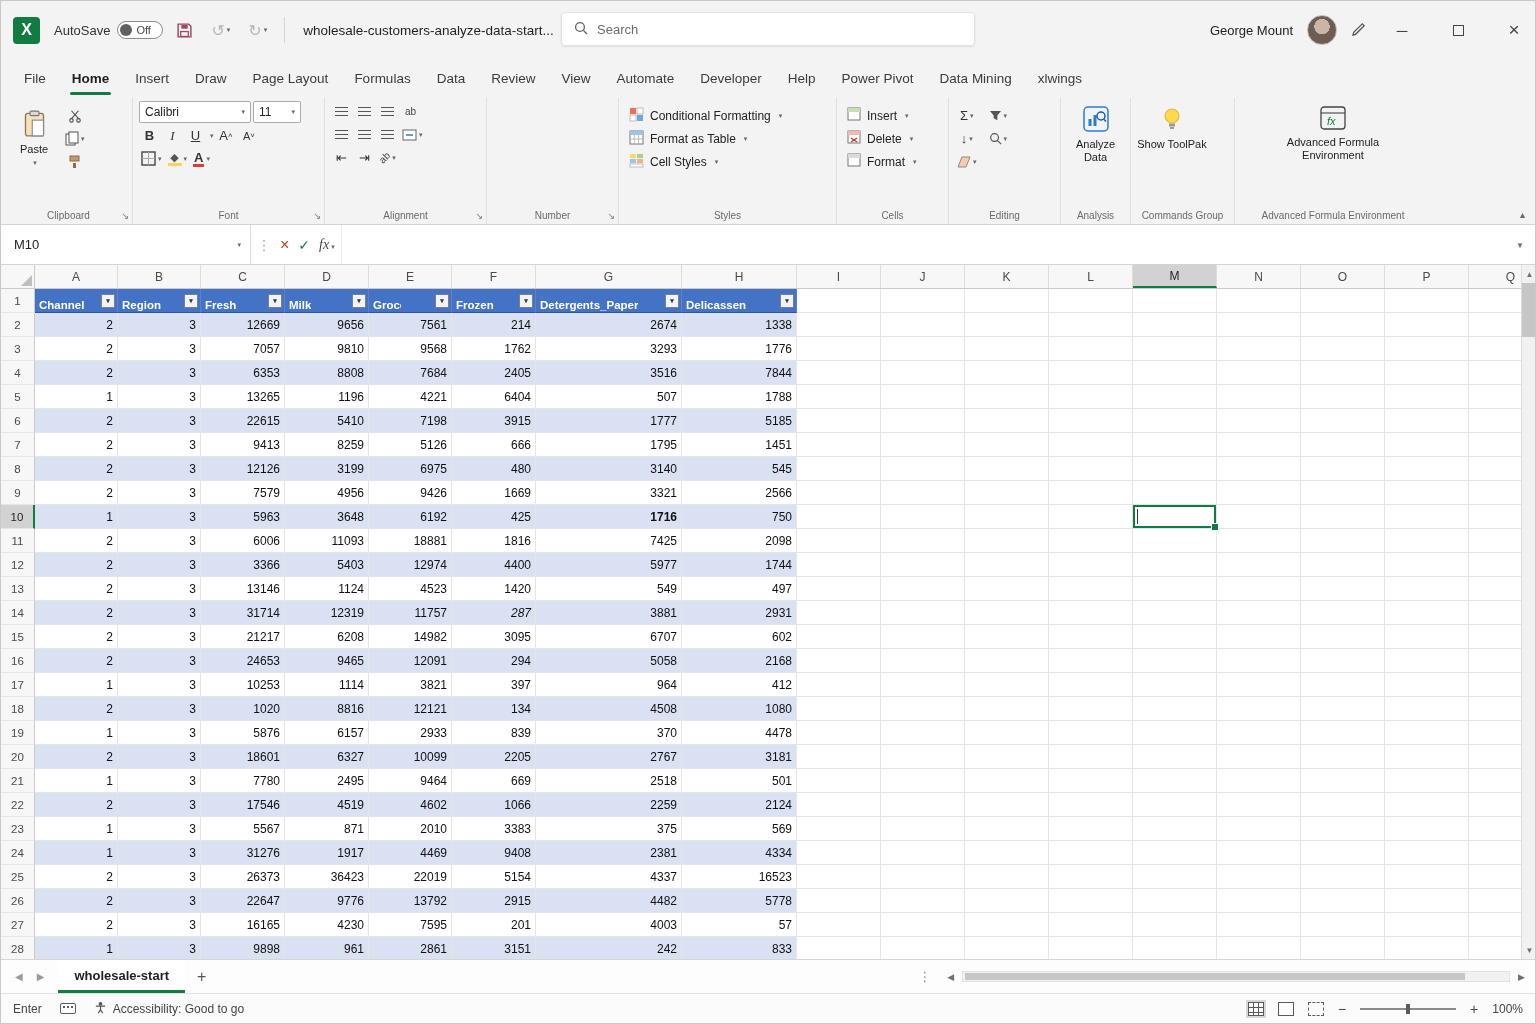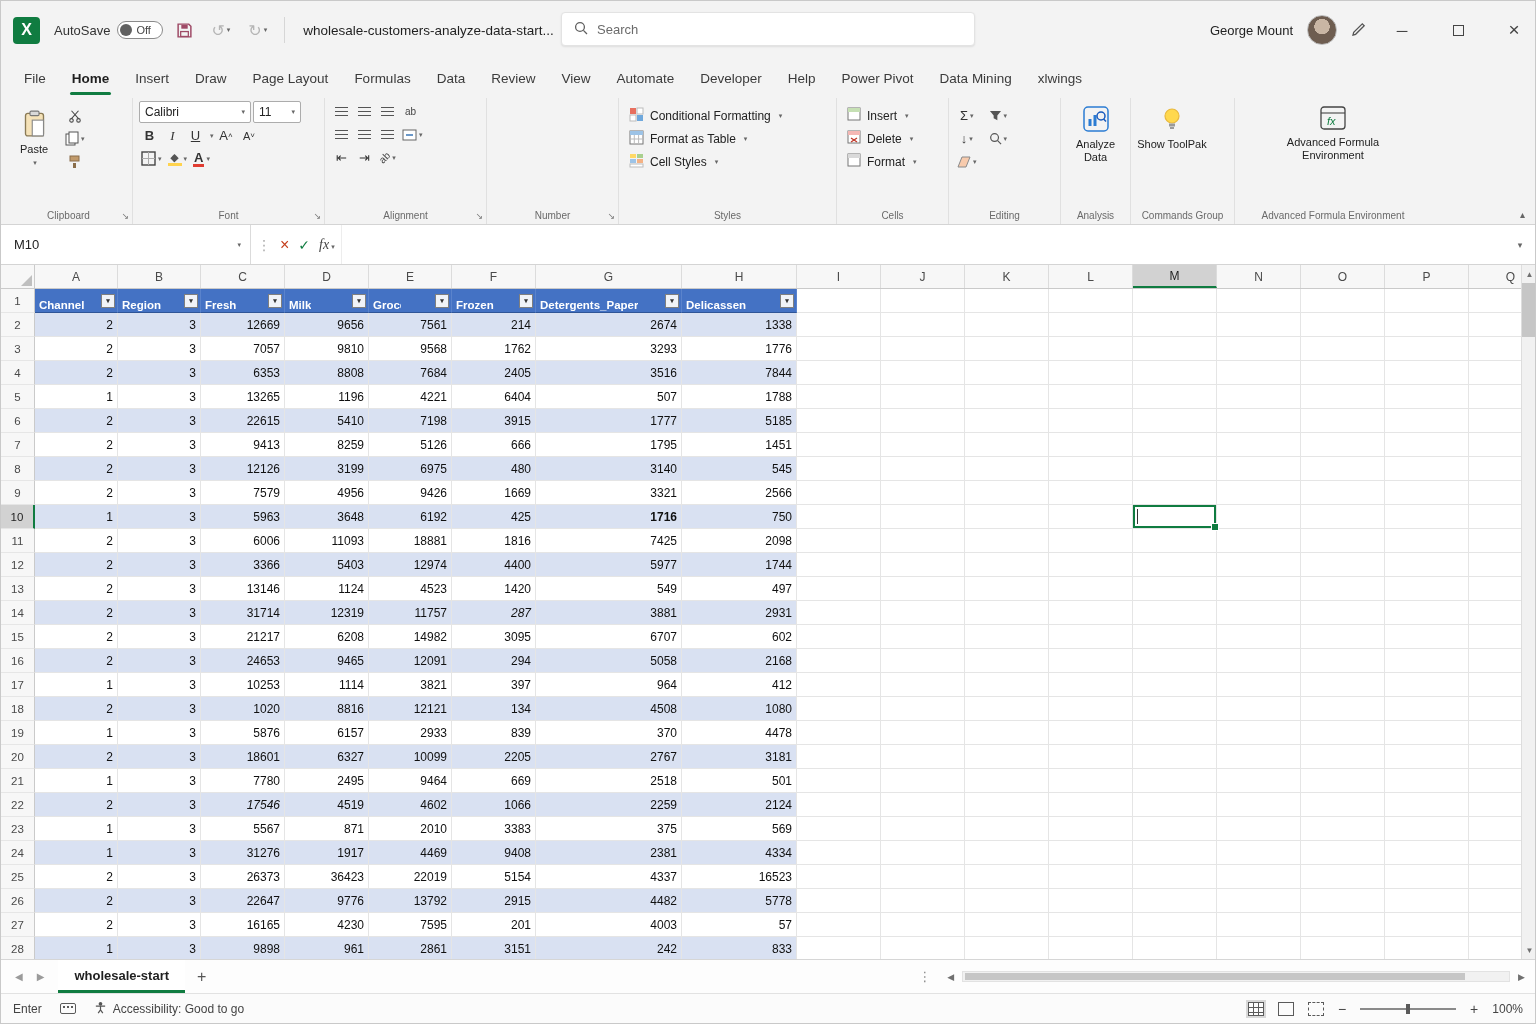--- a/index.html
+++ b/index.html
@@ -948,21 +948,21 @@
             <div class="cell" style="width: 84px;"></div>
             <div class="cell" style="width: 84px;"></div>
             <div class="cell" style="width: 84px;"></div>
             <div class="cell" style="width: 84px;"></div>
             <div class="cell" style="width: 84px;"></div>
           </div>
           <div class="grow">
             <div class="rowh">22</div>
             <div class="cell num band" style="width: 83px;">2</div>
             <div class="cell num band" style="width: 83px;">3</div>
-            <div class="cell num band" style="width: 84px; font-style: italic;">17546</div>
+            <div class="cell num band" style="width: 84px;">17546</div>
             <div class="cell num band" style="width: 84px;">4519</div>
             <div class="cell num band" style="width: 83px;">4602</div>
             <div class="cell num band" style="width: 84px;">1066</div>
             <div class="cell num band" style="width: 146px;">2259</div>
             <div class="cell num band" style="width: 115px;">2124</div>
             <div class="cell" style="width: 84px;"></div>
             <div class="cell" style="width: 84px;"></div>
             <div class="cell" style="width: 84px;"></div>
             <div class="cell" style="width: 84px;"></div>
             <div class="cell" style="width: 84px;"></div>

